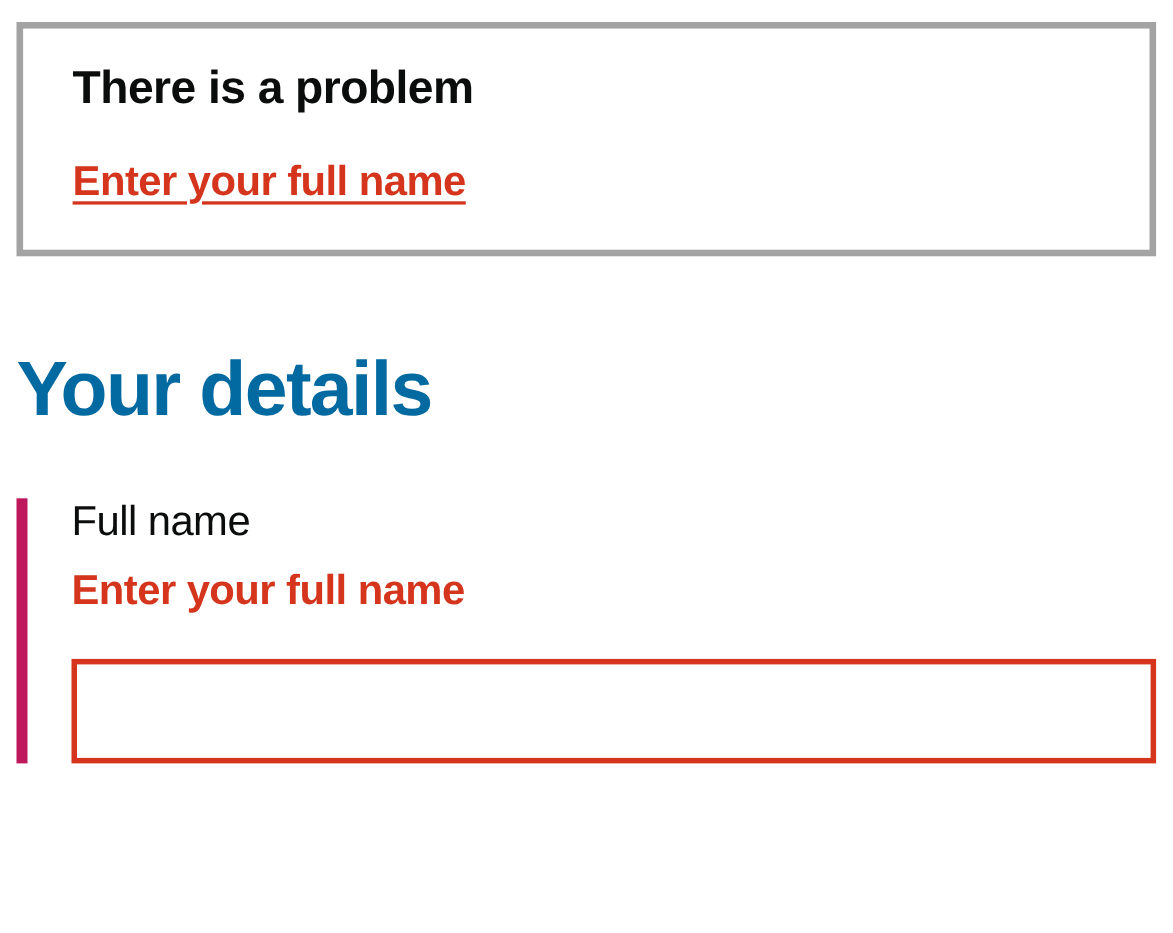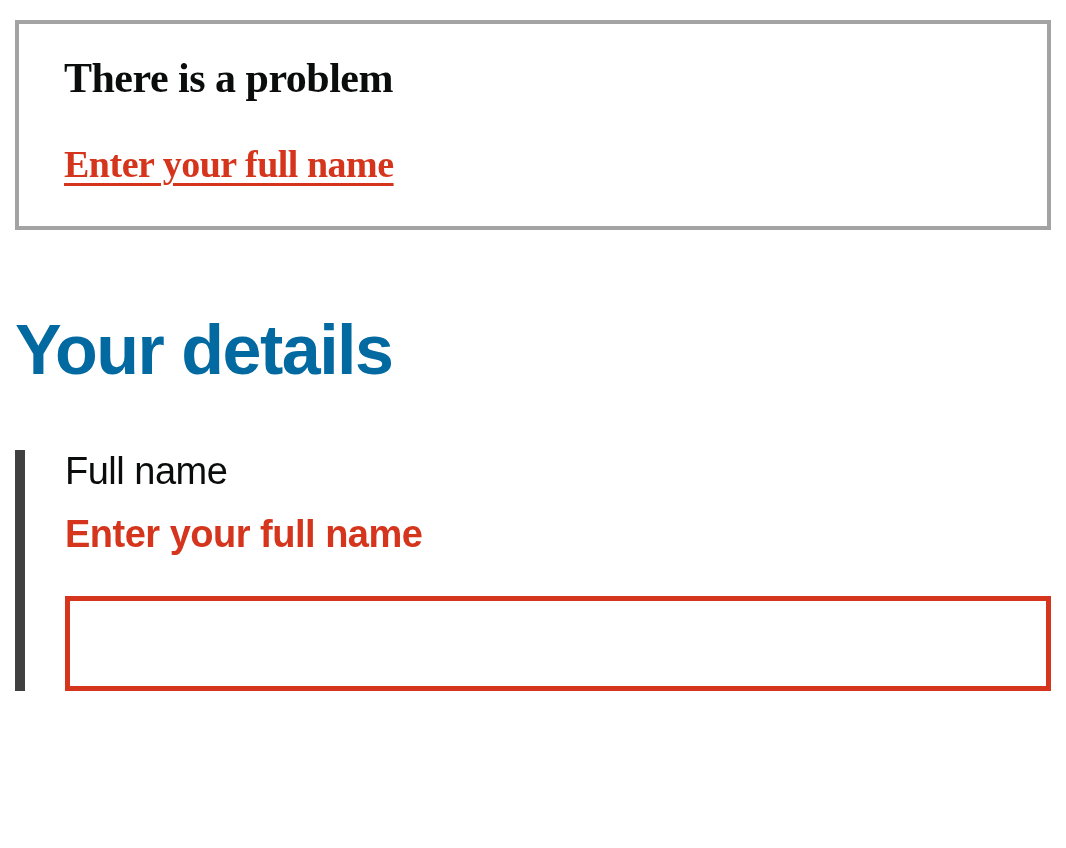--- a/index.html
+++ b/index.html
@@ -9,24 +9,23 @@
     }
     
     body {
       font-family: "Helvetica Neue", Arial, sans-serif;
       background: #ffffff;
       padding: 20px 15px;
       width: 1066px;
     }
     
     .error-summary {
-      border: 4px solid #a3a3a3;
+      border: 6px solid #a3a3a3;
       padding: 30px 45px 40px 45px;
       margin-bottom: 80px;
-      font-family: Liberation Serif, serif;
     }
     
     .error-summary-title {
       font-size: 42px;
       font-weight: 700;
       color: #0b0c0c;
       margin-bottom: 40px;
       letter-spacing: -0.5px;
     }
     
@@ -42,21 +41,21 @@
     
     .page-heading {
       font-size: 70px;
       font-weight: 700;
       color: #0369a1;
       margin-bottom: 60px;
       letter-spacing: -1.5px;
     }
     
     .form-group {
-      border-left: 10px solid #404040;
+      border-left: 10px solid #be185d;
       padding-left: 40px;
     }
     
     .field-label {
       font-size: 38px;
       font-weight: 400;
       color: #0b0c0c;
       display: block;
       margin-bottom: 20px;
       letter-spacing: -0.5px;

